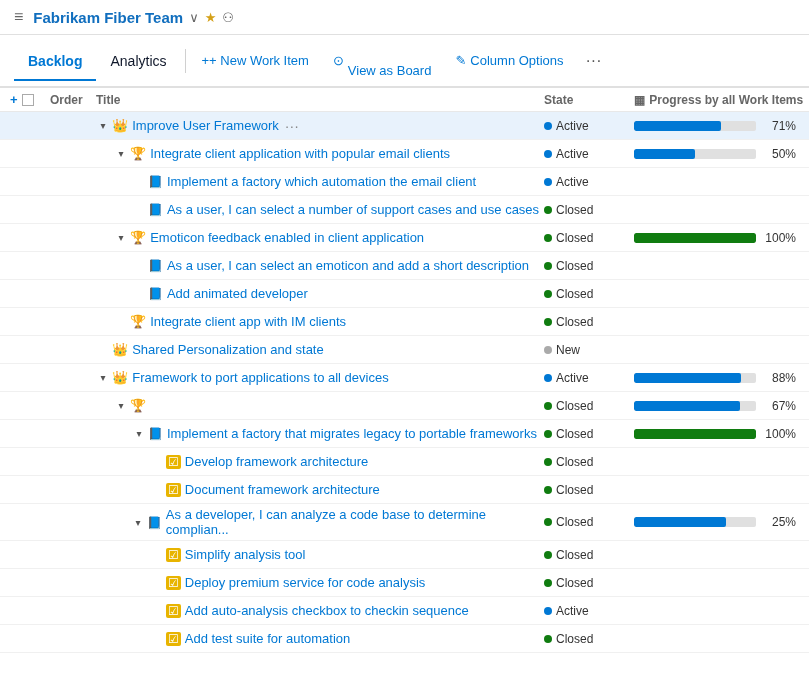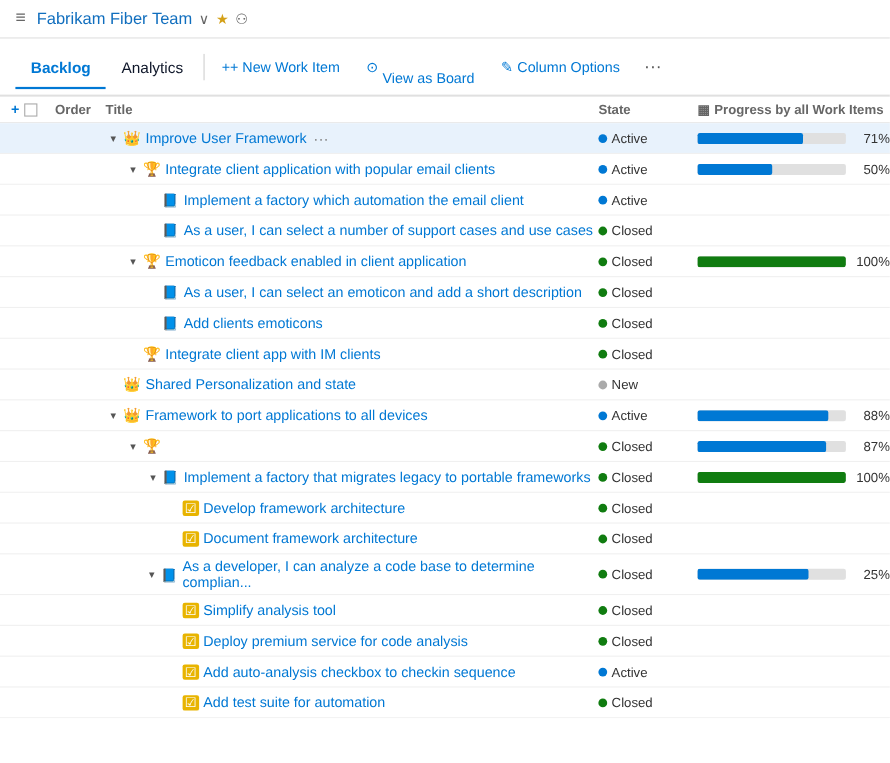--- a/index.html
+++ b/index.html
@@ -51,33 +51,33 @@
     .row-title-text { font-size: 13px; }
     .row-title-text.link { color: #0078d4; cursor: pointer; }
     .row-more { color: #888; font-size: 14px; margin-left: 6px; cursor: pointer; }
 
     .row-state { width: 90px; display: flex; align-items: center; gap: 4px; font-size: 12px; }
     .state-dot { width: 8px; height: 8px; border-radius: 50%; display: inline-block; }
     .state-active { background: #0078d4; }
     .state-closed { background: #107c10; }
     .state-new { background: #aaa; }
 
-    .row-progress { width: 175px; display: flex; align-items: center; gap: 6px; padding-right: 0; }
+    .row-progress { width: 175px; display: flex; align-items: center; gap: 6px; padding-right: 13px; }
     .progress-bar-wrap { flex: 1; height: 10px; background: #e0e0e0; border-radius: 2px; overflow: hidden; }
     .progress-bar-fill { height: 100%; border-radius: 2px; }
     .progress-blue { background: #0078d4; }
     .progress-green { background: #107c10; }
     .progress-label { font-size: 12px; color: #333; width: 34px; text-align: right; }
   </style>
 </head>
 <body>
 
 <div class="top-bar">
   <span style="margin-right:10px;font-size:16px;color:#666;">≡</span>
-  <span style="font-size:15px;font-weight:400;color:#106ebe;">Fabrikam Fiber Team</span>
+  <span style="font-size:15px;font-weight:700;color:#106ebe;">Fabrikam Fiber Team</span>
   <span style="margin:0 6px;color:#666;cursor:pointer;">∨</span>
   <span style="color:#d4a017;margin-right:6px;cursor:pointer;">★</span>
   <span style="color:#666;cursor:pointer;">⚇</span>
 </div>
 
 <div class="nav-bar">
   <div class="nav-item active">Backlog</div>
   <div class="nav-item">Analytics</div>
   <div class="nav-separator"></div>
   <div class="nav-action">
@@ -227,21 +227,21 @@
       
     </div>
   </div>
     <div class="backlog-row">
     <div class="row-add"></div>
     <div class="row-order"></div>
     <div class="row-title-cell">
       <span style="display:inline-block;width:36px;"></span>
       <span style="display:inline-block;width:16px;"></span>
       <span style="margin-right:4px;"><span style="color:#0078d4;font-size:12px;">📘</span></span>
-      <span class="row-title-text link">Add clients emoticons</span>
+      <span class="row-title-text link">Add animated developer</span>
 
     </div>
     <div class="row-state">
       <span class="state-dot state-closed"></span>
       <span>Closed</span>
     </div>
     <div class="row-progress">
       
     </div>
   </div>
@@ -312,21 +312,21 @@
 
     </div>
     <div class="row-state">
       <span class="state-dot state-closed"></span>
       <span>Closed</span>
     </div>
     <div class="row-progress">
       <div class="progress-bar-wrap">
          <div class="progress-bar-fill progress-blue" style="width:87%;"></div>
        </div>
-       <span class="progress-label">87%</span>
+       <span class="progress-label">67%</span>
     </div>
   </div>
     <div class="backlog-row">
     <div class="row-add"></div>
     <div class="row-order"></div>
     <div class="row-title-cell">
       <span style="display:inline-block;width:36px;"></span>
       <span class="row-expand" style="color:#555;">▾</span>
       <span style="margin-right:4px;"><span style="color:#0078d4;font-size:12px;">📘</span></span>
       <span class="row-title-text link">Implement a factory that migrates legacy to portable frameworks</span>

